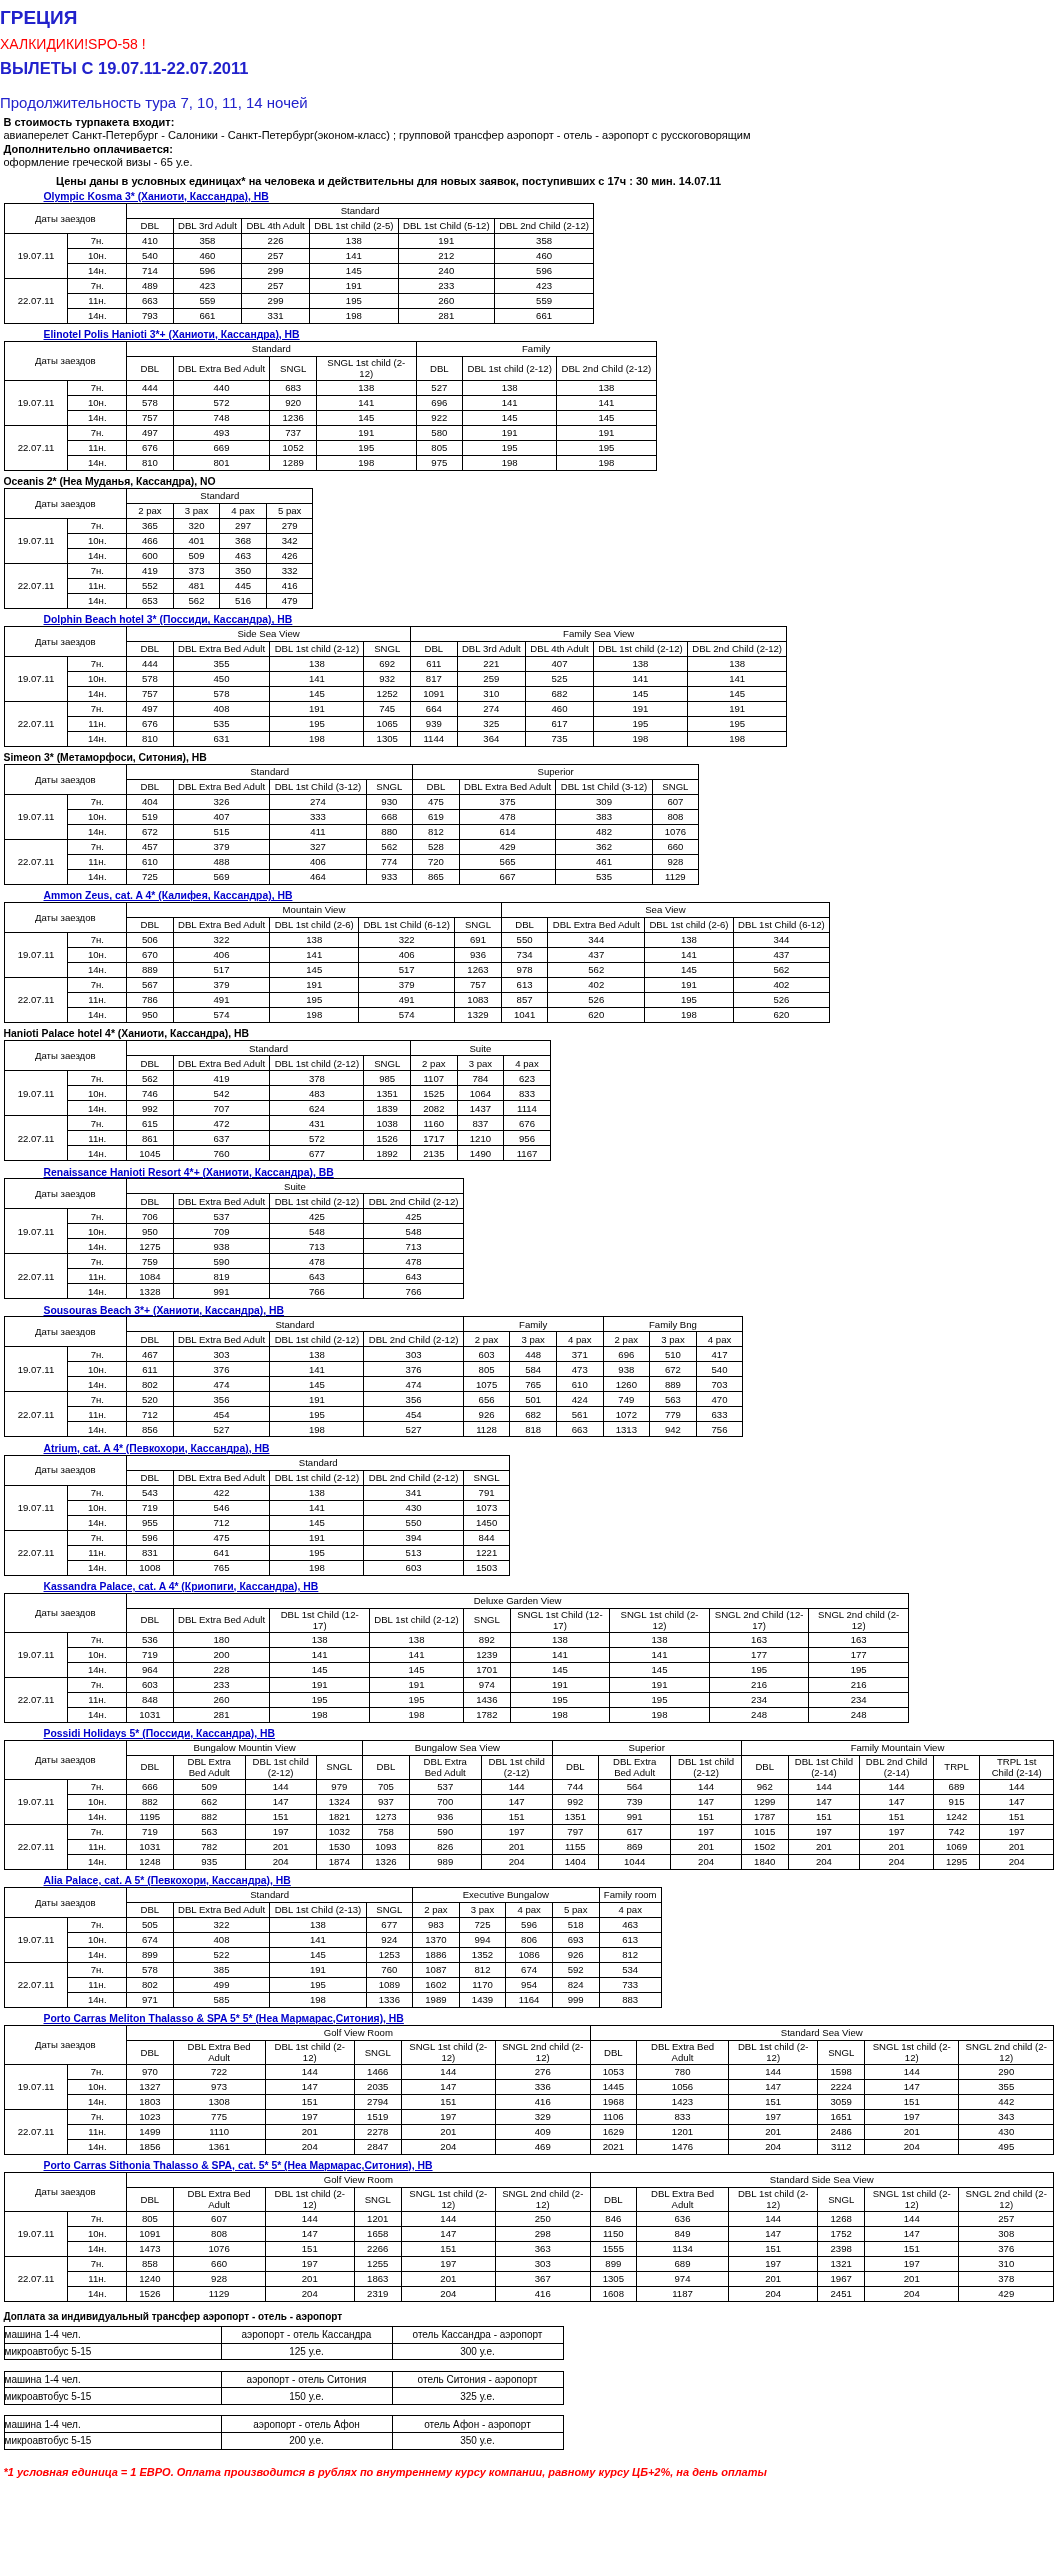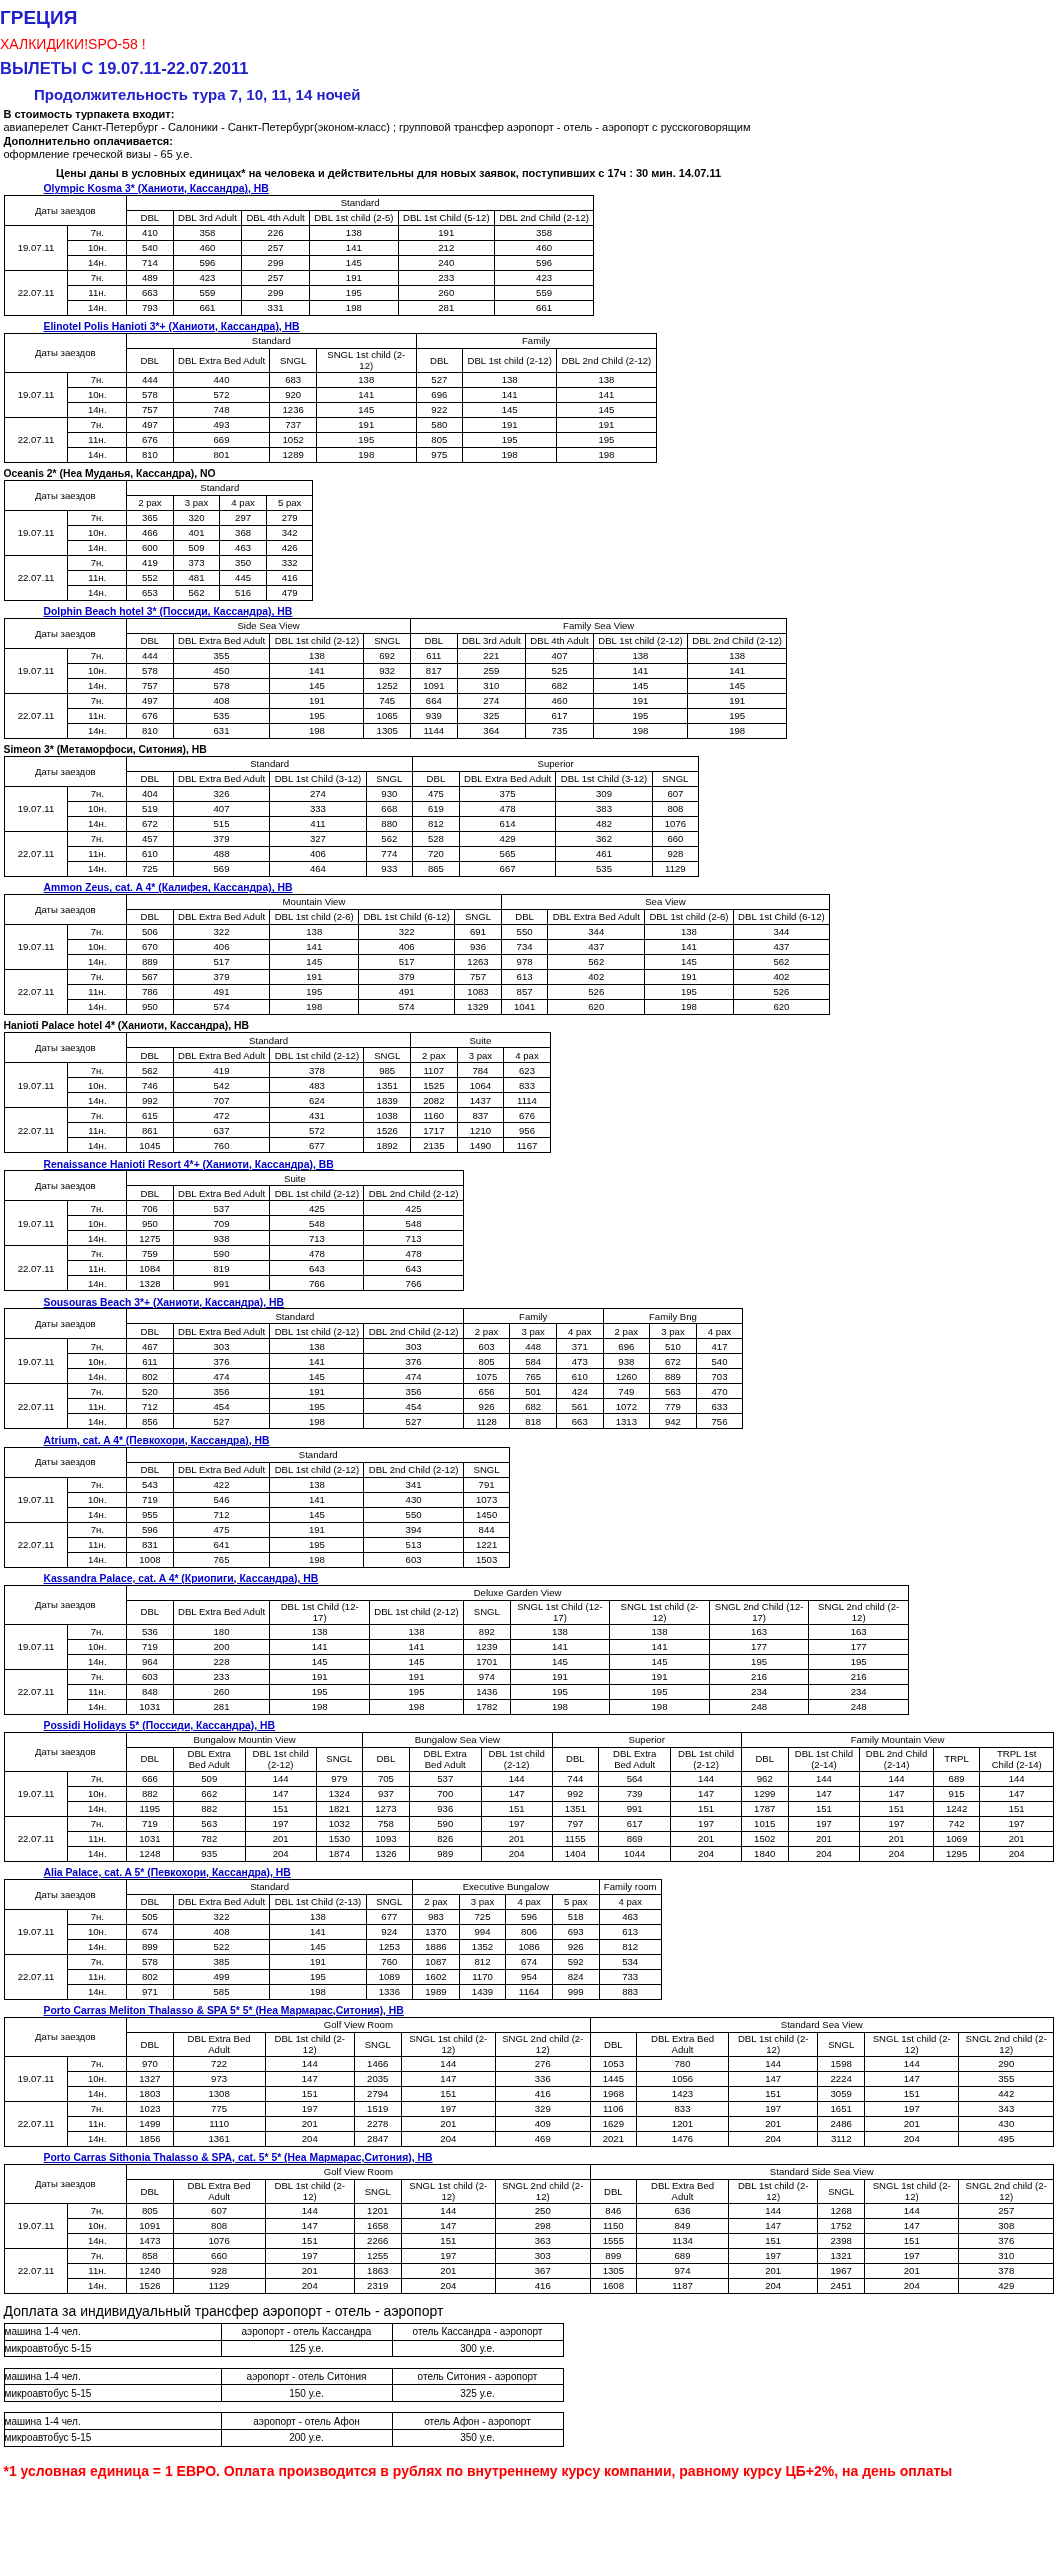--- a/index.html
+++ b/index.html
@@ -2,41 +2,41 @@
 <html style="--blue: #2222cc; --red: #ff0000; --link: #0000cc;font-size:14px"><head>
 <meta charset="utf-8">
 <style>
   :root{ --blue:#2222cc; --red:#ff0000; --link:#0000cc; }
   html,body{margin:0;padding:0;background:#fff;}
   body{width:1054px;min-height:2576px;color:#000;font-family:"Liberation Sans","DejaVu Sans",sans-serif;}
   .titles{width:765px;padding-top:7px;}
   .t-country{font-size:19px;font-weight:bold;color:var(--blue);}
   .t-promo{font-size:14px;font-weight:normal;color:var(--red);margin-top:7px;}
   .t-dep{font-size:16.5px;font-weight:bold;color:var(--blue);margin-top:7px;}
-  .t-dur{font-size:15px;font-weight:bold;color:var(--blue);margin-top:8px;padding-left:34px;}
+  .t-dur{font-size:15px;font-weight:normal;color:var(--blue);margin-top:16px;}
   .intro{margin-top:5.2px;}
   .intro-bold{font-size:11px;font-weight:bold;margin:1.7px 0 0 3.5px;}
   .intro-text{font-size:11px;margin:0.9px 0 0 3.5px;}
   .price-note{font-size:11px;font-weight:bold;margin:7px 0 1.7px 56px;}
   .hotel-name{font-size:10.4px;font-weight:bold;margin:4.3px 0 0.9px 3.5px;}
   .hotel-name.link{color:var(--link);text-decoration:underline;cursor:pointer;padding-left:40px;}
   table.price-table{border-collapse:collapse;margin:0.9px 0 5.2px 3.5px;}
   table.price-table td{border:0.9px solid #000;font-size:9.6px;text-align:center;padding:0 4.3px;height:14px;line-height:1.2;}
   td.dates-hdr{width:113px;}
   td.group-hdr{height:13px;}
   td.col-hdr{max-width:90px;padding:0 2.6px;}
   td.date-cell{width:50px;}
   td.nights-cell{width:45px;}
   td.val{min-width:37px;}
-  .transfer-title{font-size:14px;font-weight:normal;margin:8.7px 0 4.3px 3.5px;}
+  .transfer-title{font-size:10px;font-weight:bold;margin:8.7px 0 4.3px 3.5px;}
   table.transfer-table{border-collapse:collapse;margin:0 0 10.4px 3.5px;}
   table.transfer-table td{border:0.9px solid #000;font-size:10px;height:15.7px;padding:0 0;}
   td.veh-cell{width:216px;text-align:left;}
   td.route-cell{width:170px;text-align:center;}
-  .footnote{color:var(--red);font-weight:bold;font-size:14px;margin:15.7px 0 7px 3.5px;}
+  .footnote{color:var(--red);font-weight:bold;font-size:11px;margin:15.7px 0 7px 3.5px;font-style:italic;}
 </style>
 </head>
 <body>
 
 <div class="titles">
   <div class="t-country">ГРЕЦИЯ</div>
   <div class="t-promo">ХАЛКИДИКИ!SPO-58 !</div>
   <div class="t-dep">ВЫЛЕТЫ С  19.07.11-22.07.2011</div>
   <div class="t-dur">Продолжительность тура   7, 10, 11, 14  ночей</div>
 </div>

